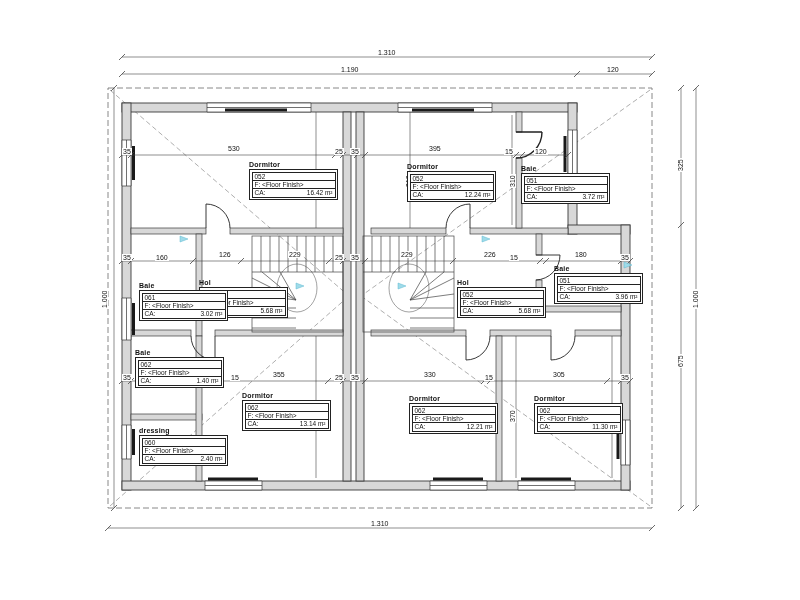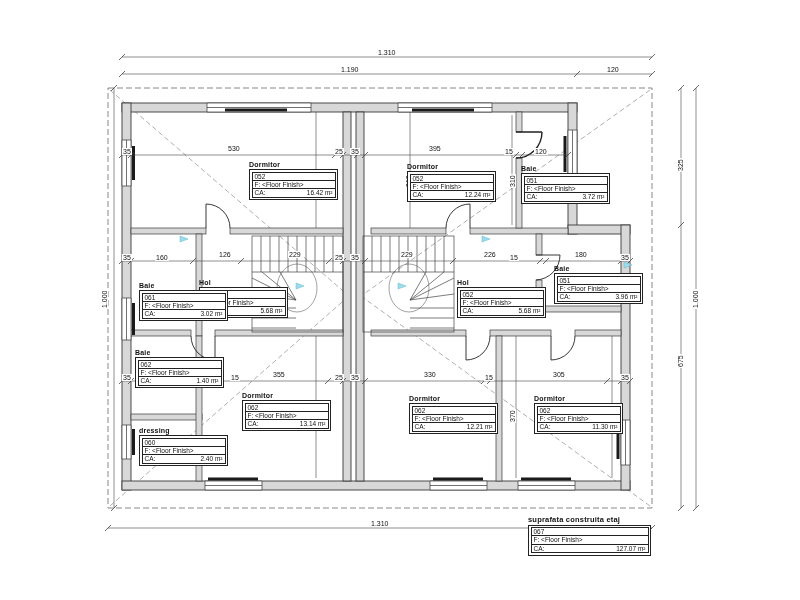--- a/index.html
+++ b/index.html
@@ -401,25 +401,14 @@
   <div class="box">
         <div class="r">062</div>
   <div class="r"><span>F:</span> <span>&lt;Floor Finish&gt;</span></div>
   <div class="r ca">
           <span>CA:</span>
           <span>11.30 m²</span>
         </div>
       </div>
 </div>
 
-<div class="tag sum" style="left:528px;top:516px">
-  <div class="t">suprafata construita etaj</div>
-  <div class="box">
-        <div class="r">067</div>
-  <div class="r"><span>F:</span> <span>&lt;Floor Finish&gt;</span></div>
-  <div class="r ca">
-          <span>CA:</span>
-          <span>127.07 m²</span>
-        </div>
-      </div>
-</div>
 
 </div>
 
 </body></html>

